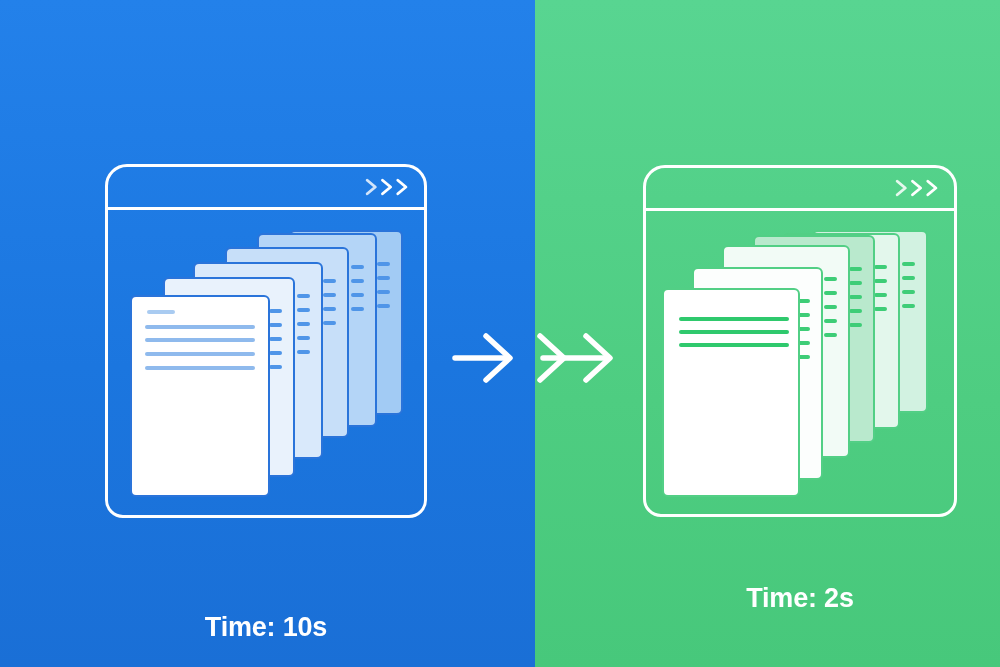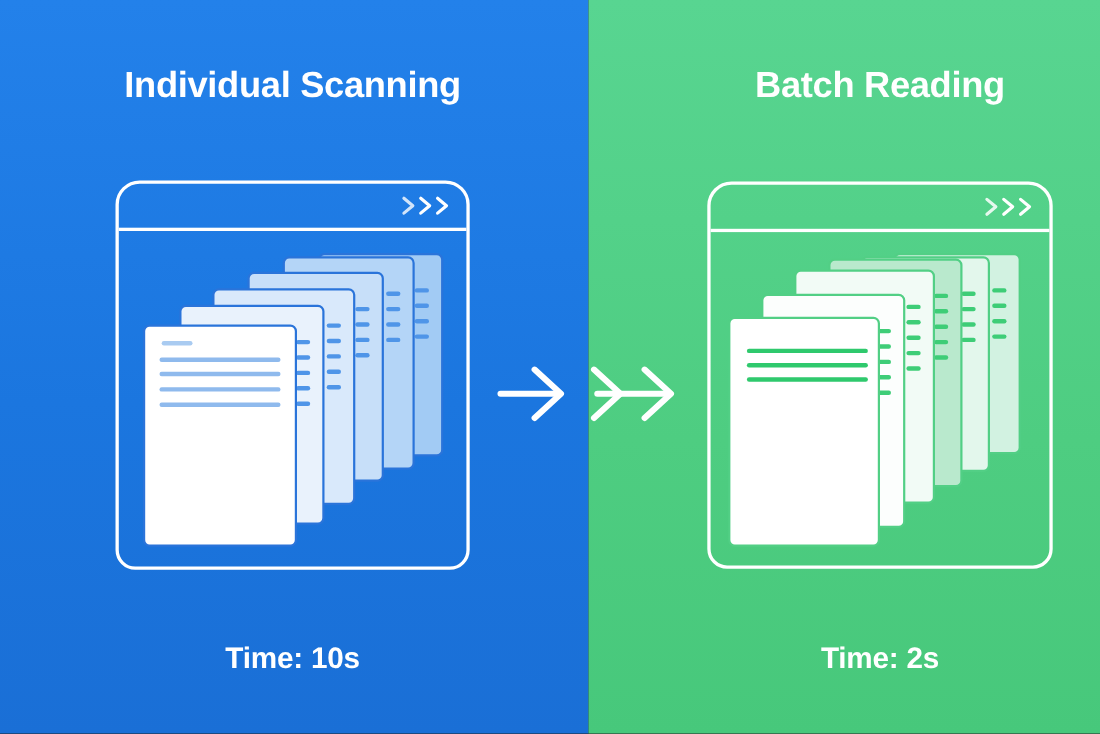--- a/index.html
+++ b/index.html
@@ -16,21 +16,21 @@
     position:absolute;top:58px;color:#ffffff;font-size:33px;font-weight:700;
     letter-spacing:-0.3px;text-align:center;white-space:nowrap;
   }
   .panel.left  .panel-title{left:105px;width:322px;}
   .panel.right .panel-title{left:108px;width:314px;}
 
   .time-label{
     position:absolute;top:583px;color:#ffffff;font-size:27px;font-weight:700;
     letter-spacing:-0.2px;text-align:center;white-space:nowrap;
   }
-  .panel.left  .time-label{left:105px;width:322px;}
+  .panel.left  .time-label{left:105px;width:322px;margin-top:29px;}
   .panel.right .time-label{left:108px;width:314px;text-align:center;}
 
   .window{
     position:absolute;border:3px solid #ffffff;border-radius:22px 22px 18px 18px;
     box-sizing:border-box;
   }
   .panel.left  .window{left:105px;top:164px;width:322px;height:354px;}
   .panel.right .window{left:108px;top:165px;width:314px;height:352px;}
   .titlebar{
     position:absolute;left:0;right:0;top:0;height:40px;border-bottom:3px solid #ffffff;
@@ -47,37 +47,35 @@
   .doc .line{position:absolute;border-radius:2.5px;}
 
   .arrows-svg{position:absolute;left:440px;top:315px;width:200px;height:86px;}
 </style>
 </head>
 <body>
 
 <div class="canvas">
 
   <div class="panel left">
-    <div class="panel-title">Individual Scanning</div>
 
     <div class="window">
       <div class="titlebar">
         <svg class="titlebar-chevrons" viewBox="0 0 50 20" fill="none" stroke="#ffffff" stroke-width="3.2" stroke-linecap="round" stroke-linejoin="round">
           <polyline points="3,2.5 12,10 3,17.5" opacity="0.8"></polyline>
           <polyline points="20,2.5 29,10 20,17.5"></polyline>
           <polyline points="37,2.5 46,10 37,17.5"></polyline>
         </svg>
       </div>
     </div>
 
     <div class="time-label">Time: 10s</div>
   </div>
 
   <div class="panel right">
-    <div class="panel-title">Batch Reading</div>
 
     <div class="window">
       <div class="titlebar">
         <svg class="titlebar-chevrons" viewBox="0 0 50 20" fill="none" stroke="#ffffff" stroke-width="3.2" stroke-linecap="round" stroke-linejoin="round">
           <polyline points="3,2.5 12,10 3,17.5" opacity="0.85"></polyline>
           <polyline points="20,2.5 29,10 20,17.5"></polyline>
           <polyline points="37,2.5 46,10 37,17.5"></polyline>
         </svg>
       </div>
     </div>

